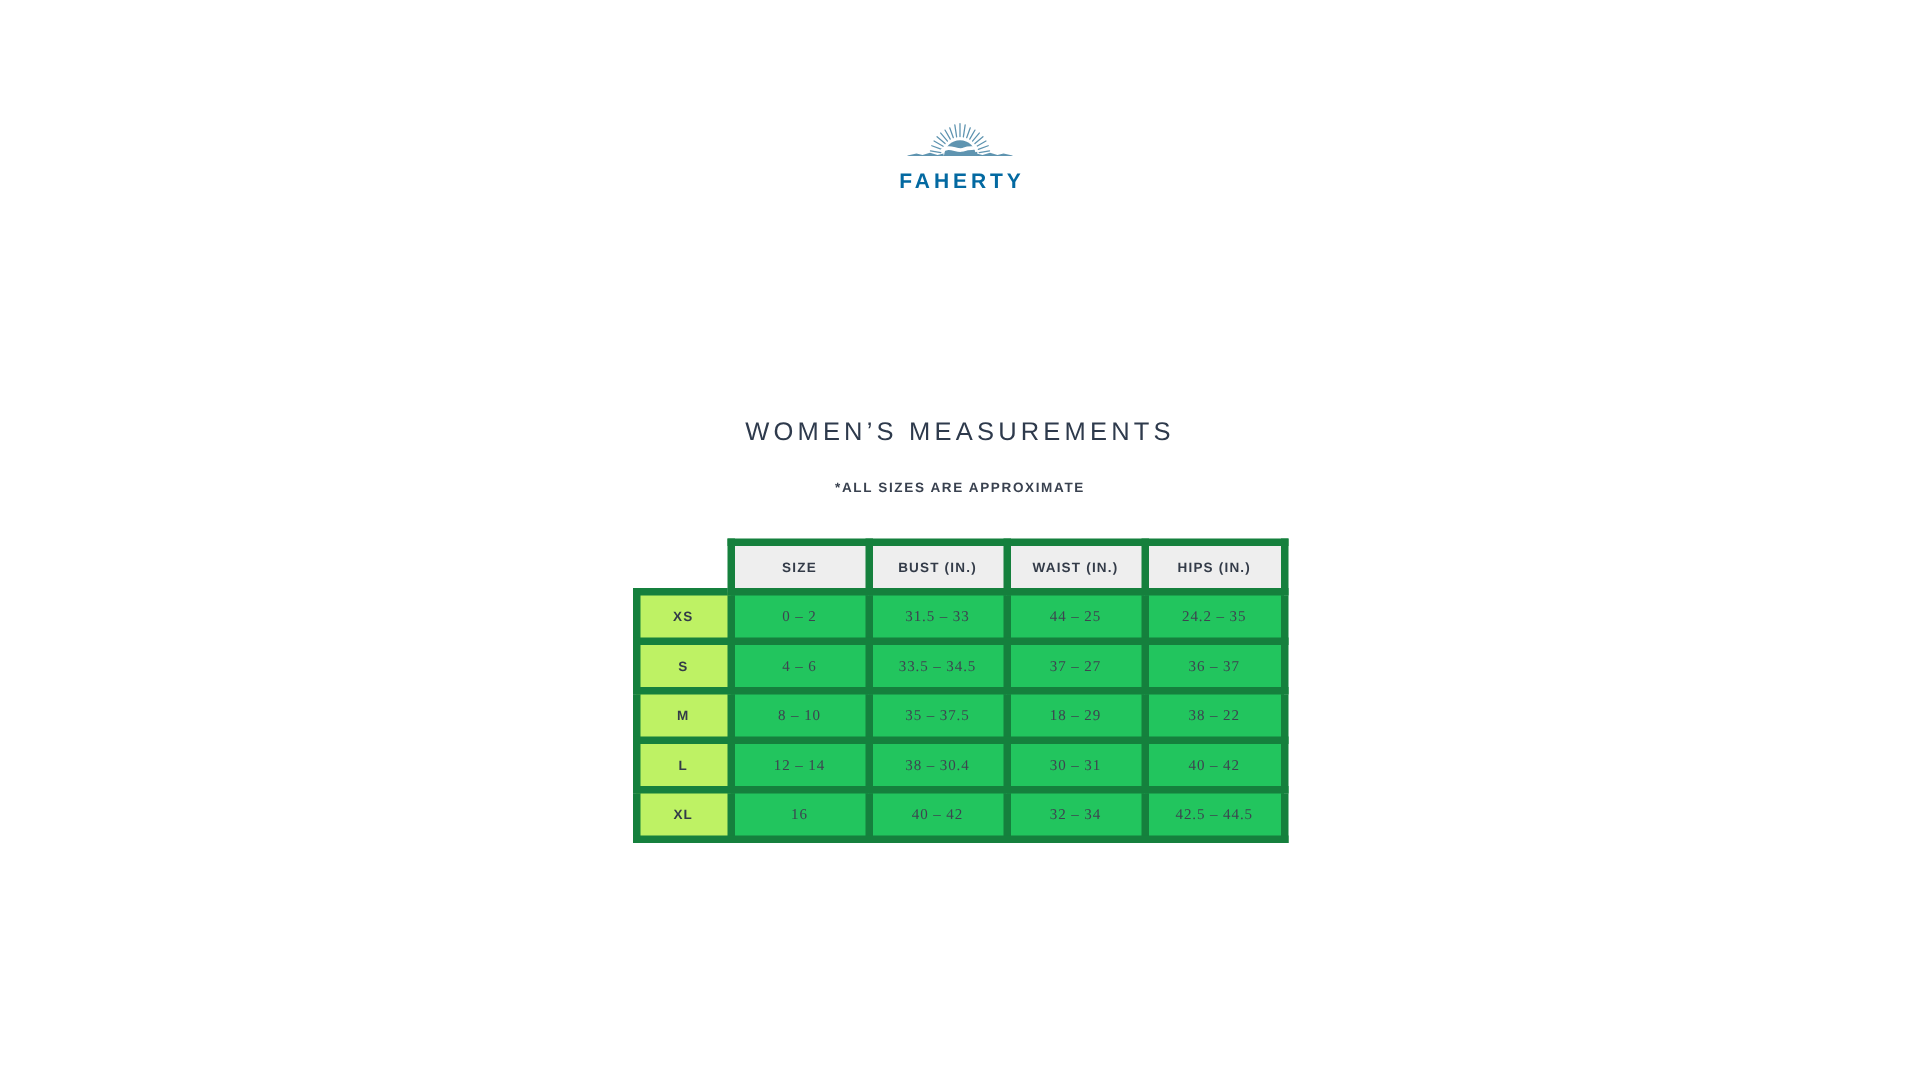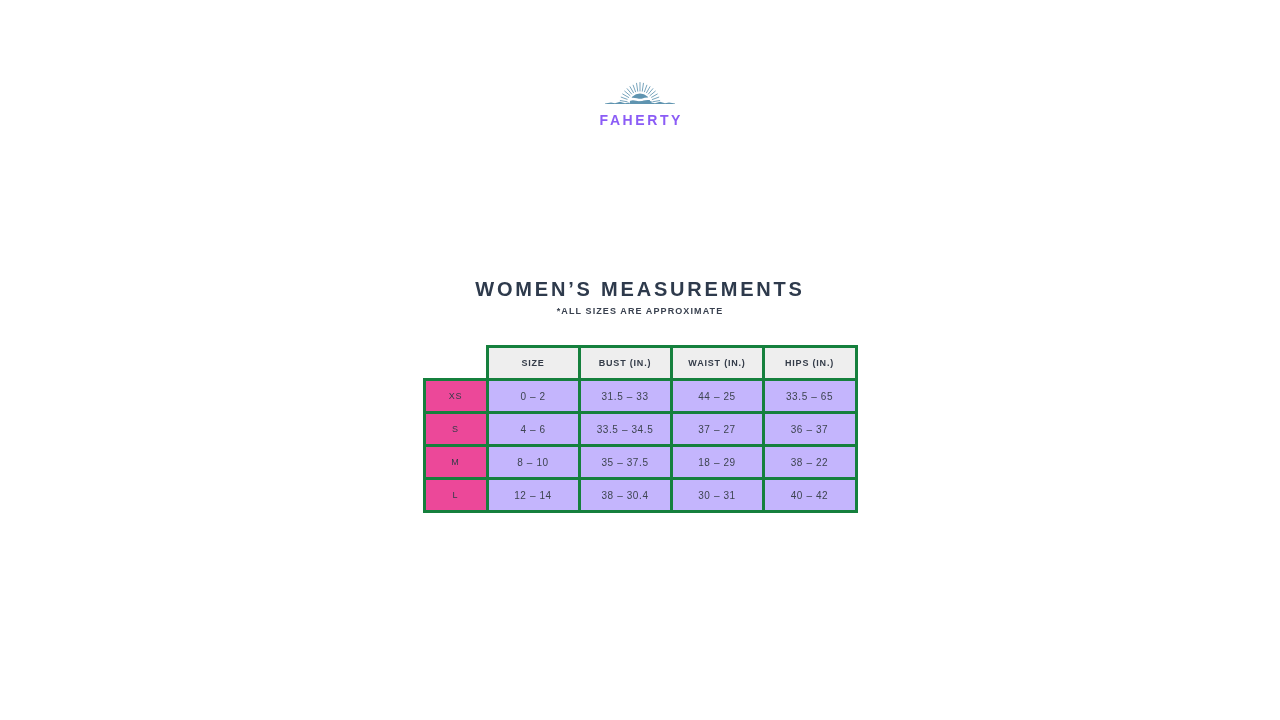--- a/index.html
+++ b/index.html
@@ -9,83 +9,84 @@
     font-family: "Liberation Sans", sans-serif;
     color: #3d4450;
   }
   .page { width: 1280px; height: 720px; position: relative; }
 
   
   .logo-block { margin: 76px auto 0; width: 220px; text-align: center; }
   .logo-mark { display: block; margin: 0 auto; }
   .wordmark {
     margin-top: 1px;
-    color: #8b5cf6;
+    color: #0369a1;
     font-size: 14px;
     font-weight: 700;
     letter-spacing: 2.6px;
     text-indent: 2.6px;
   }
 
   
   .title {
     margin: 150px 0 0 0;
     text-align: center;
-    font-size: 20px;
-    font-weight: 700;
+    font-size: 17px;
+    font-weight: 400;
     letter-spacing: 2.8px;
     color: #2e3a4c;
   }
   .subtitle {
-    margin-top: 5px;
+    margin-top: 22px;
     text-align: center;
     font-size: 9px;
     font-weight: 700;
     letter-spacing: 1.1px;
     color: #39414f;
   }
 
   
   table.size-chart {
     margin: 29px auto 0;
     border-collapse: collapse;
     table-layout: fixed;
     width: 432px;
   }
   .size-chart th, .size-chart td {
-    border: 3px solid #15803d;
+    border: 5px solid #15803d;
     height: 33px;
     text-align: center;
     vertical-align: middle;
     padding: 0;
   }
   .size-chart thead th {
     background: #eeeeee;
     font-size: 9px;
     font-weight: 700;
     letter-spacing: 0.8px;
     color: #333b48;
   }
   .size-chart thead th.corner {
     border: none;
     background: transparent;
   }
   .size-chart tbody th {
-    background: #ec4899;
+    background: #bef264;
     font-size: 9px;
-    font-weight: 400;
+    font-weight: 700;
     letter-spacing: 0.8px;
     color: #333b48;
   }
   .size-chart tbody td {
-    background: #c4b5fd;
+    background: #22c55e;
     font-size: 10px;
     font-weight: 400;
     letter-spacing: 0.6px;
     color: #3d4450;
+    font-family: Liberation Serif, serif;
   }
 </style>
 </head>
 <body>
 
 <div class="page">
 
   <div class="logo-block">
     <svg class="logo-mark" width="80" height="35" viewBox="0 0 160 70" xmlns="http://www.w3.org/2000/svg">
       <g stroke="#5f94b0" stroke-width="1.7" stroke-linecap="round">
@@ -135,21 +136,21 @@
         <th>WAIST (IN.)</th>
         <th>HIPS (IN.)</th>
       </tr>
     </thead>
     <tbody>
       <tr>
         <th>XS</th>
         <td>0 – 2</td>
         <td>31.5 – 33</td>
         <td>44 – 25</td>
-        <td>33.5 – 65</td>
+        <td>24.2 – 35</td>
       </tr>
       <tr>
         <th>S</th>
         <td>4 – 6</td>
         <td>33.5 – 34.5</td>
         <td>37 – 27</td>
         <td>36 – 37</td>
       </tr>
       <tr>
         <th>M</th>
@@ -158,16 +159,23 @@
         <td>18 – 29</td>
         <td>38 – 22</td>
       </tr>
       <tr>
         <th>L</th>
         <td>12 – 14</td>
         <td>38 – 30.4</td>
         <td>30 – 31</td>
         <td>40 – 42</td>
       </tr>
+      <tr>
+        <th>XL</th>
+        <td>16</td>
+        <td>40 – 42</td>
+        <td>32 – 34</td>
+        <td>42.5 – 44.5</td>
+      </tr>
     </tbody>
   </table>
 
 </div>
 
 </body></html>

